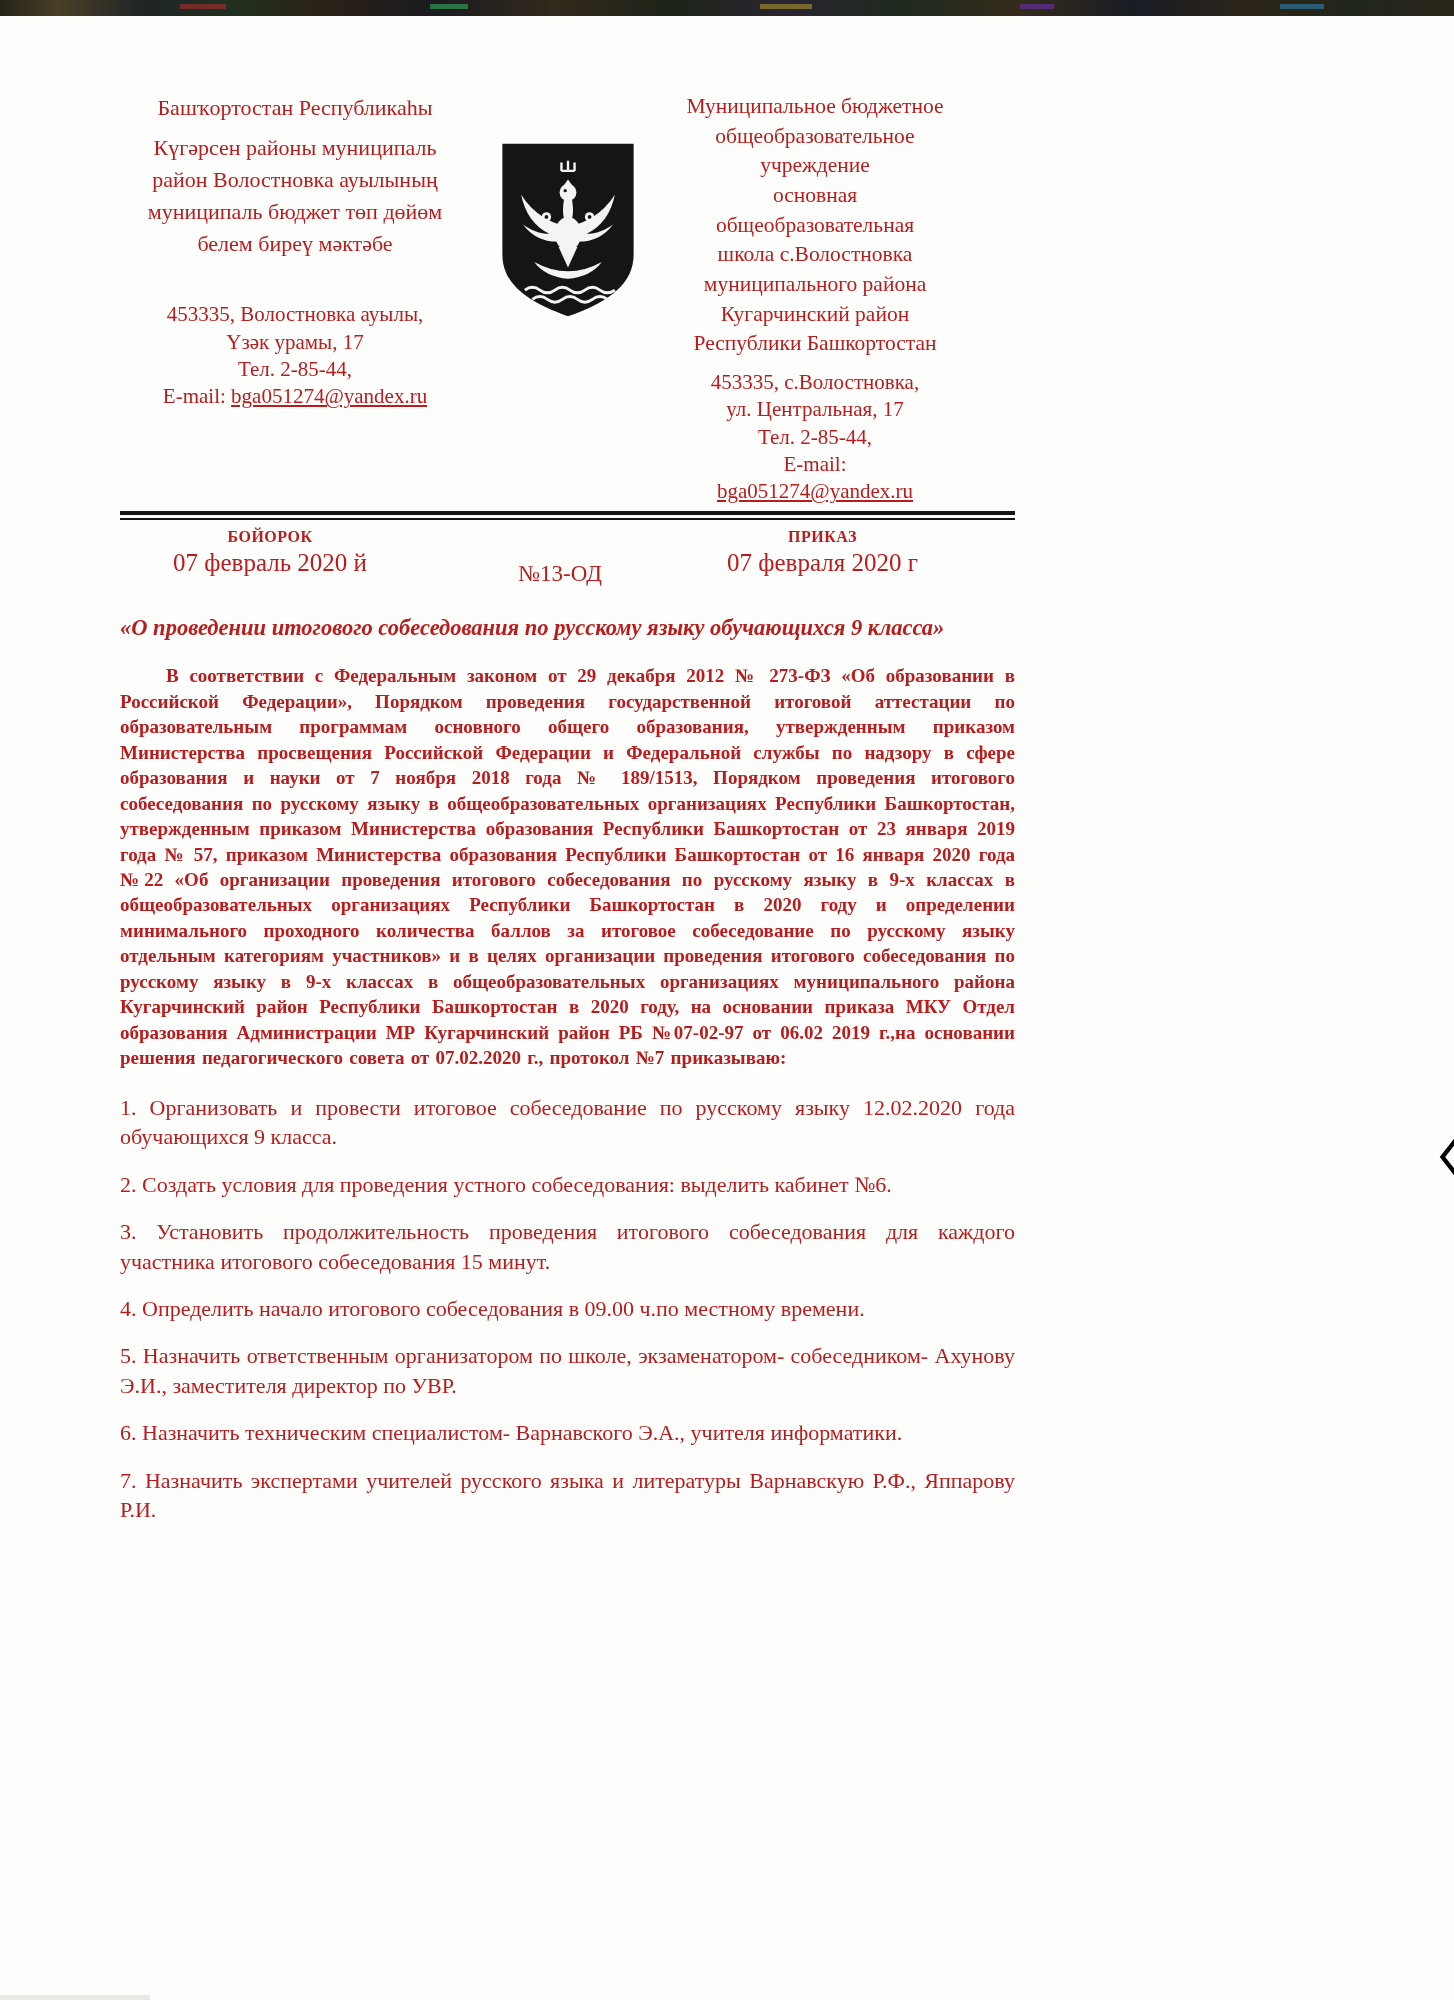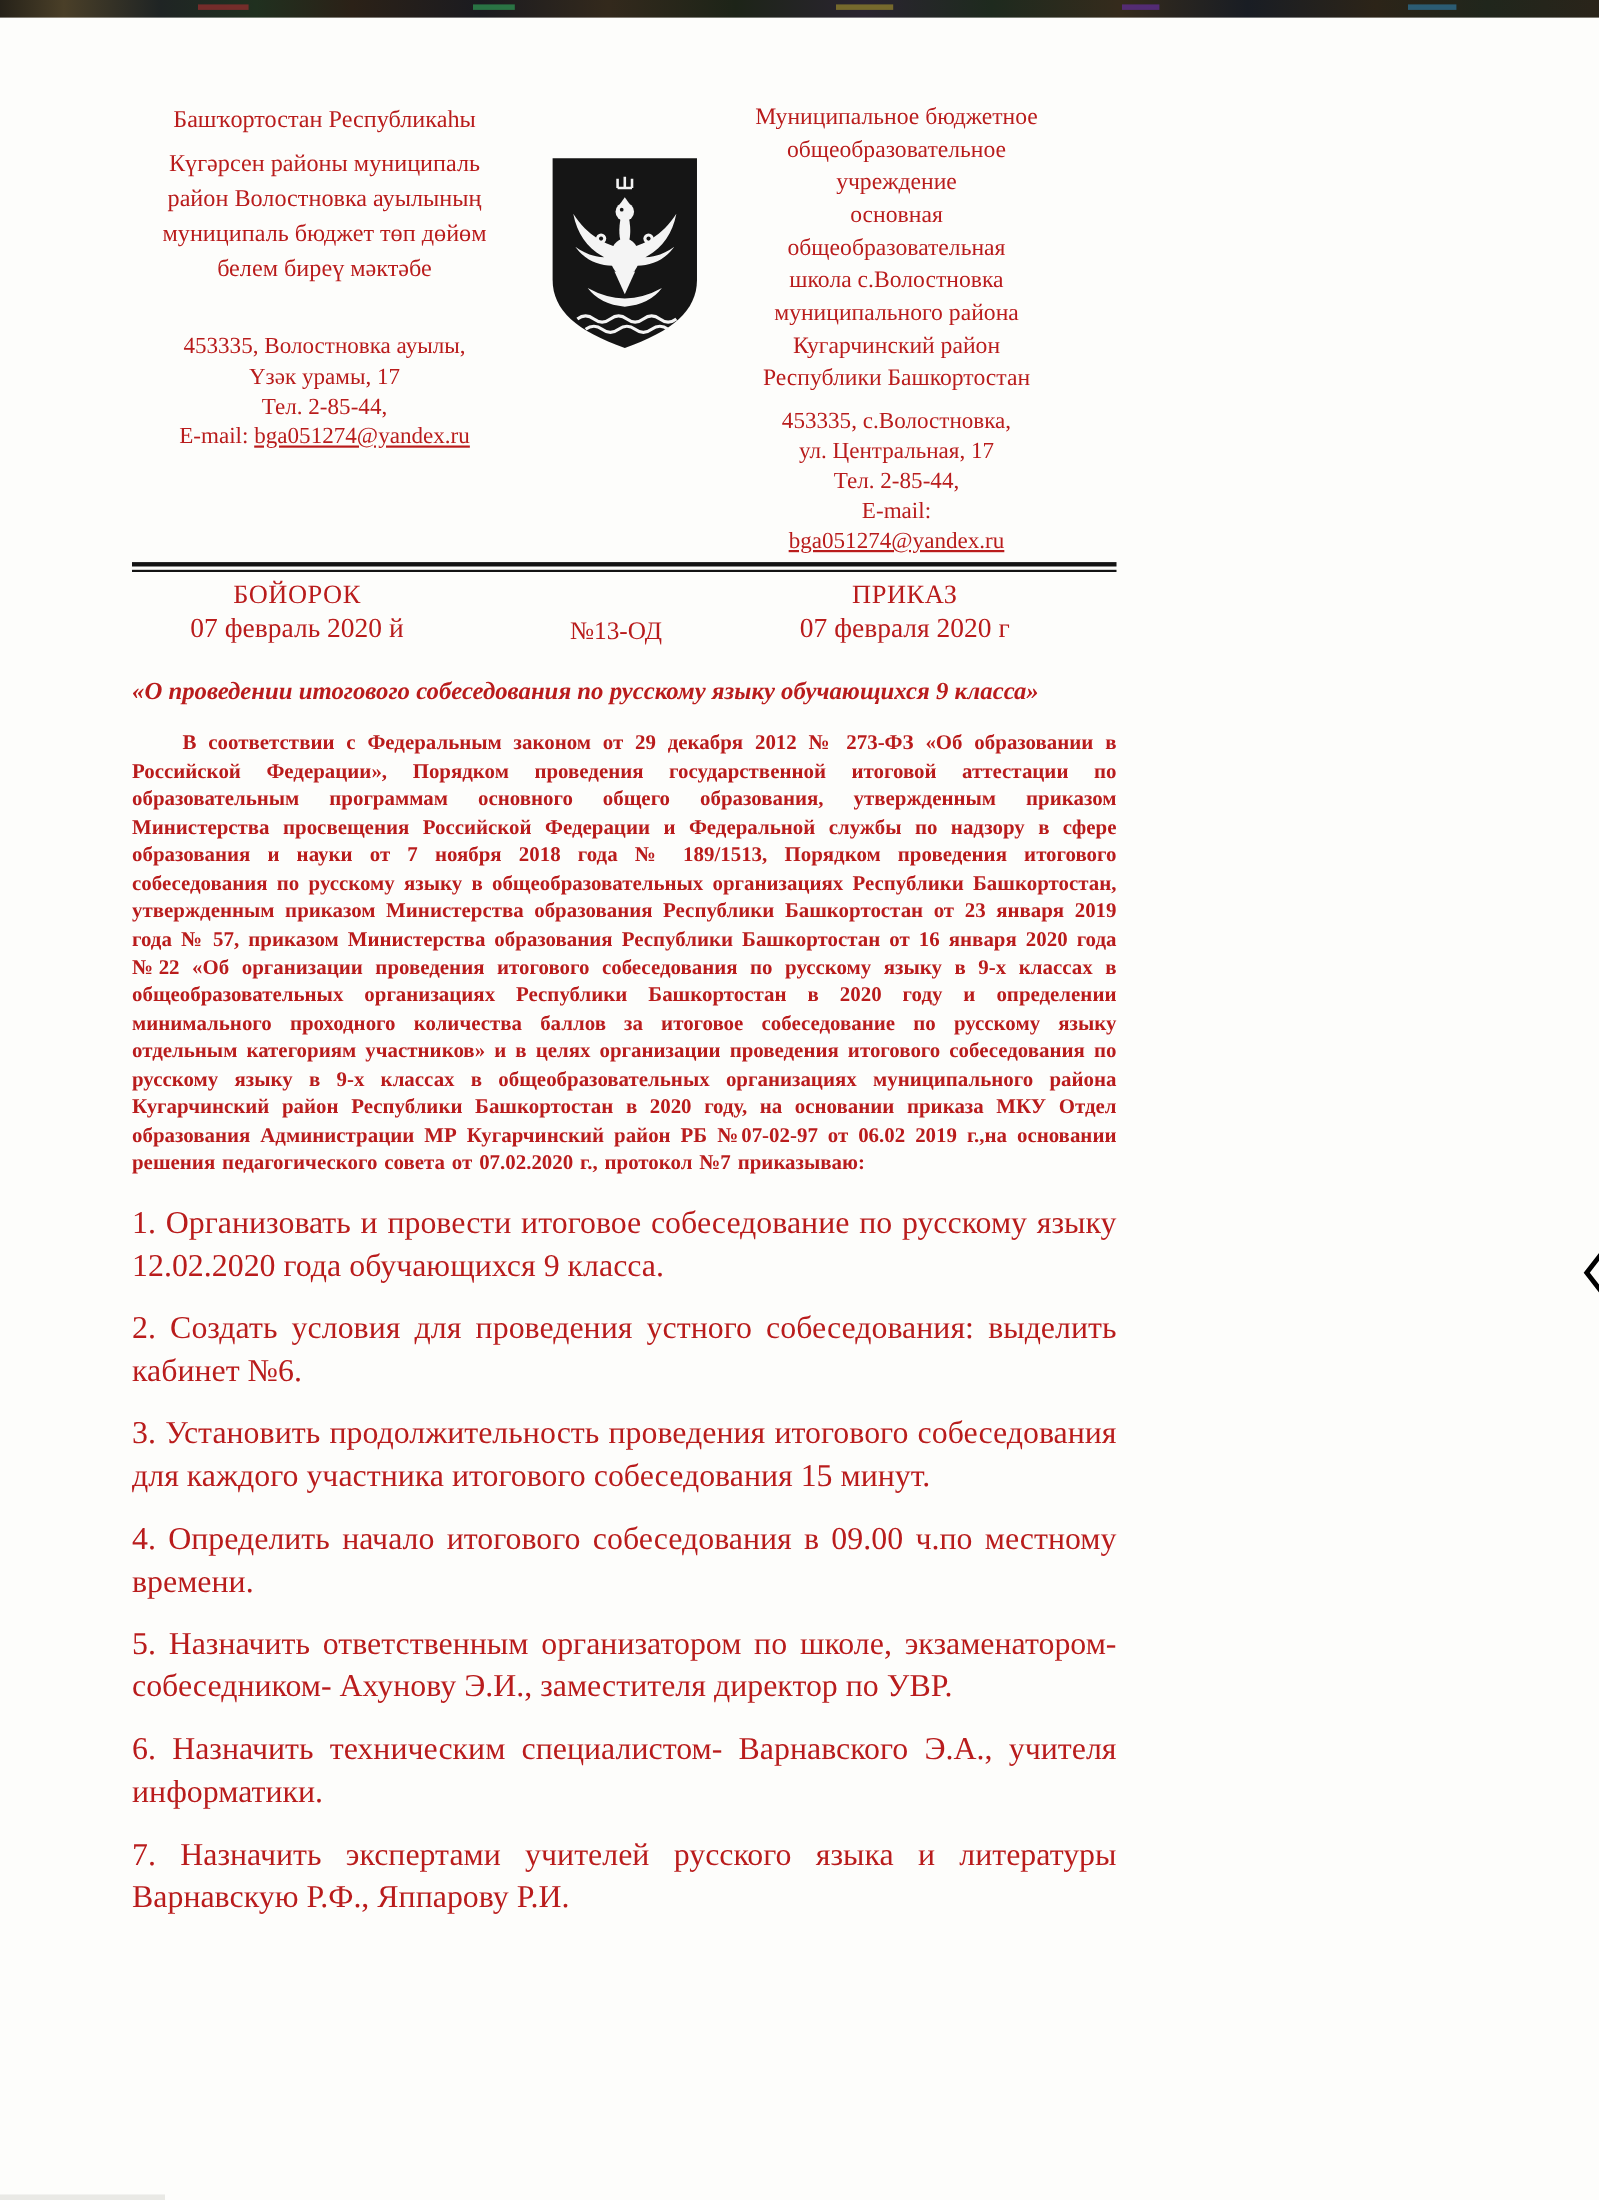--- a/index.html
+++ b/index.html
@@ -40,41 +40,41 @@
   .rule {
     margin-top:6px; height:9px;
     border-top:4px solid #141414;
     border-bottom:2px solid #141414;
   }
 
   
   .order { display:grid; grid-template-columns:300px 280px 1fr; margin-top:8px; }
   .order-cell { text-align:center; }
   .order-cell.right { padding-right:70px; }
-  .order-title { font-weight:normal; font-size:24px; letter-spacing:.5px; }
+  .order-title { font-weight:bold; font-size:16px; letter-spacing:.5px; }
   .order-date { font-size:25px; margin-top:3px; }
   .order-number { font-size:23px; padding-top:33px; }
 
   
   .doc-title {
     margin-top:28px;
     font-weight:bold; font-style:italic;
     font-size:22.5px;
   }
   .intro {
     margin-top:22px;
     font-size:19px; line-height:1.34;
     text-align:justify;
     text-indent:46px;
     word-spacing:1.5px;
     font-weight:bold;
   }
   .items { margin-top:22px; }
   .item {
-    font-size:29px; line-height:1.34;
+    font-size:22px; line-height:1.34;
     text-align:justify;
     margin-bottom:18px;
   }
 
   .edge-mark { position:absolute; right:-5px; top:1135px; width:22px; height:44px; }
   .scan-bottom {
     position:absolute; bottom:0; left:0; width:150px; height:5px;
     background:#d9d9d4; opacity:.55;
   }
 </style>

